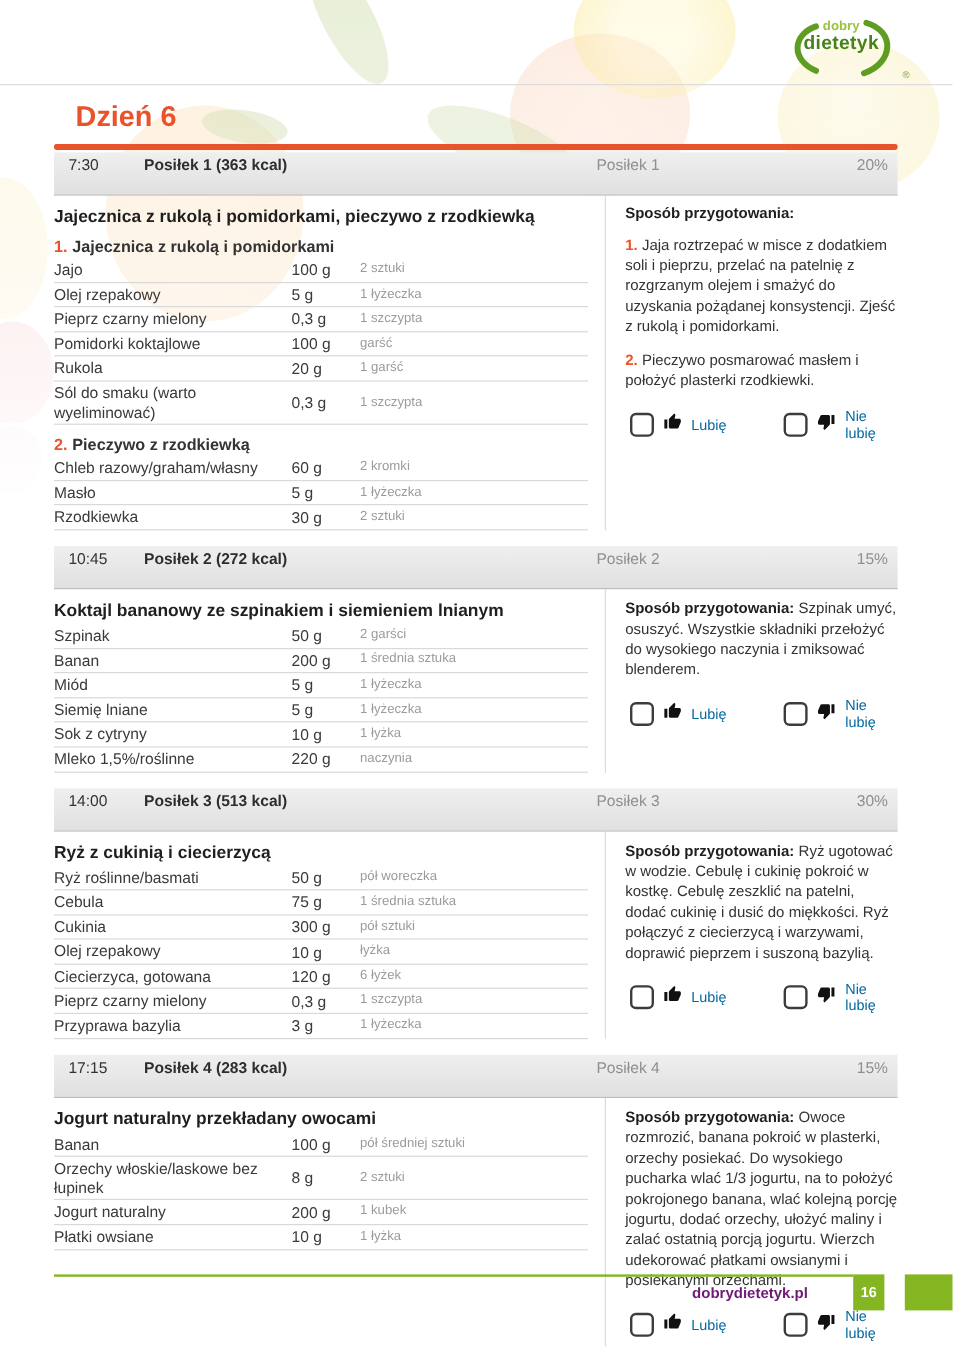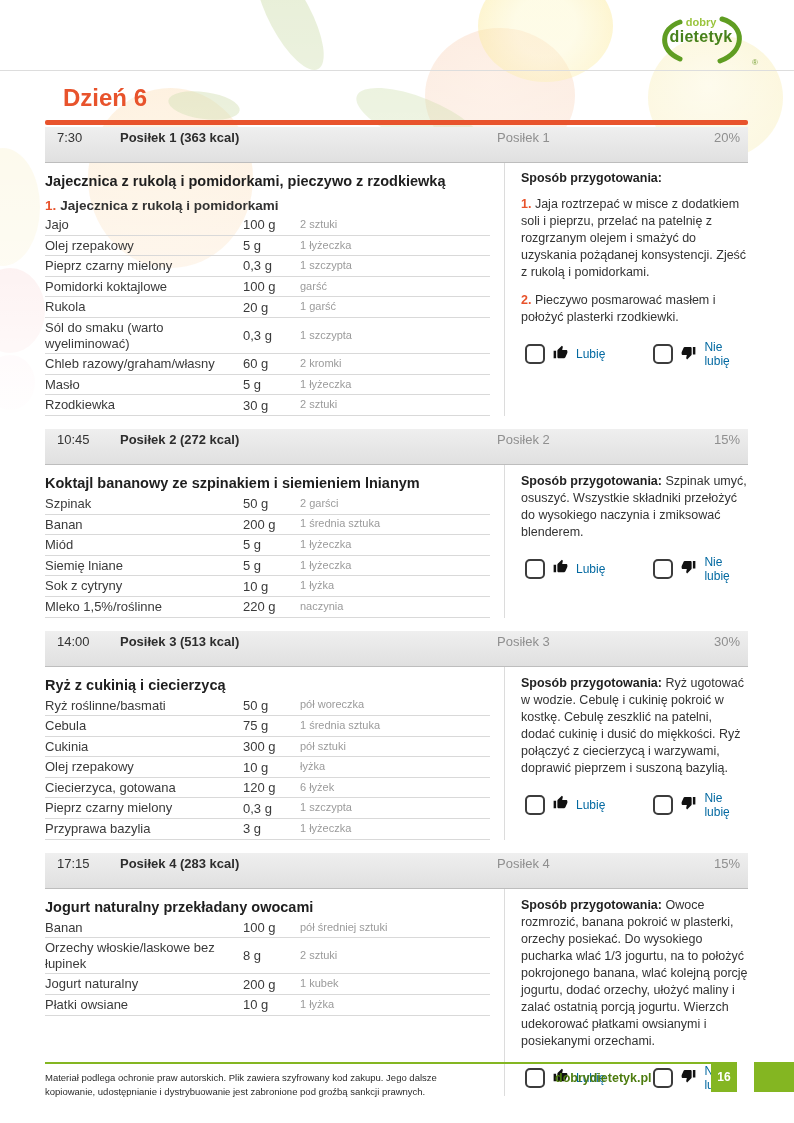--- a/index.html
+++ b/index.html
@@ -57,21 +57,21 @@
   .prep-par b { color:#1f1f1f; }
   .vote-row { display:flex; gap:48px; margin:14px 0 4px 4px; }
   .vote { display:flex; align-items:center; gap:8px; }
   .vote-box { width:20px; height:20px; border:2px solid #3c3c3c; border-radius:5px; background:#fff; cursor:pointer; flex:none; }
   .vote-label { font-size:12px; color:#0369a1; }
   .thumb { width:15px; height:15px; fill:#111; flex:none; }
   
   .footer { position:absolute; top:1062px; left:0; width:794px; height:42px; z-index:1; }
   .footer-rule { position:absolute; left:45px; top:0; width:666px; height:2px; background:#84b622; }
   .footer-text { position:absolute; left:45px; top:9px; font-size:9.5px; color:#2b2b2b; line-height:1.5; }
-  .footer-site { position:absolute; left:555px; top:9px; width:140px; text-align:left; font-size:12.5px; font-weight:bold; color:#4d7c0f; cursor:pointer; }
+  .footer-site { position:absolute; left:555px; top:9px; width:140px; text-align:center; font-size:12.5px; font-weight:bold; color:#701a75; cursor:pointer; }
   .footer-page { position:absolute; left:711px; top:0; width:26px; height:30px; background:#84b622; color:#fff; font-size:12px; font-weight:bold; text-align:center; line-height:30px; }
   .footer-tab { position:absolute; left:754px; top:0; width:40px; height:30px; background:#84b622; }
 </style>
 </head>
 <body>
 
 <div class="page">
 
   <div class="deco d-orange1"></div>
   <div class="deco d-tangerine"></div>
@@ -137,20 +137,21 @@
                   <span class="ing-name">Rukola</span>
                   <span class="ing-amount">20 g</span>
                   <span class="ing-measure">1 garść</span>
                 </div>
                 <div class="ing-row">
                   <span class="ing-name">Sól do smaku (warto wyeliminować)</span>
                   <span class="ing-amount">0,3 g</span>
                   <span class="ing-measure">1 szczypta</span>
                 </div>
               </div>
+              <div class="sub-head"><span class="sub-num">2.</span><span>Pieczywo z rzodkiewką</span></div>
               <div class="ing-table">
                 <div class="ing-row">
                   <span class="ing-name">Chleb razowy/graham/własny</span>
                   <span class="ing-amount">60 g</span>
                   <span class="ing-measure">2 kromki</span>
                 </div>
                 <div class="ing-row">
                   <span class="ing-name">Masło</span>
                   <span class="ing-amount">5 g</span>
                   <span class="ing-measure">1 łyżeczka</span>
@@ -370,22 +371,18 @@
                 </div>
               </div>
             </div>
           </div>
         </section>
       </div>
   </div>
 
   <div class="footer">
     <div class="footer-rule"></div>
-    <div class="footer-text">
-      <div>Materiał podlega ochronie praw autorskich. Plik zawiera szyfrowany kod zakupu. Jego dalsze</div>
-      <div>kopiowanie, udostępnianie i dystrybuowanie jest zabronione pod groźbą sankcji prawnych.</div>
-    </div>
     <div class="footer-site">dobrydietetyk.pl</div>
     <div class="footer-page">16</div>
     <div class="footer-tab"></div>
   </div>
 
 </div>
 
 </body></html>

